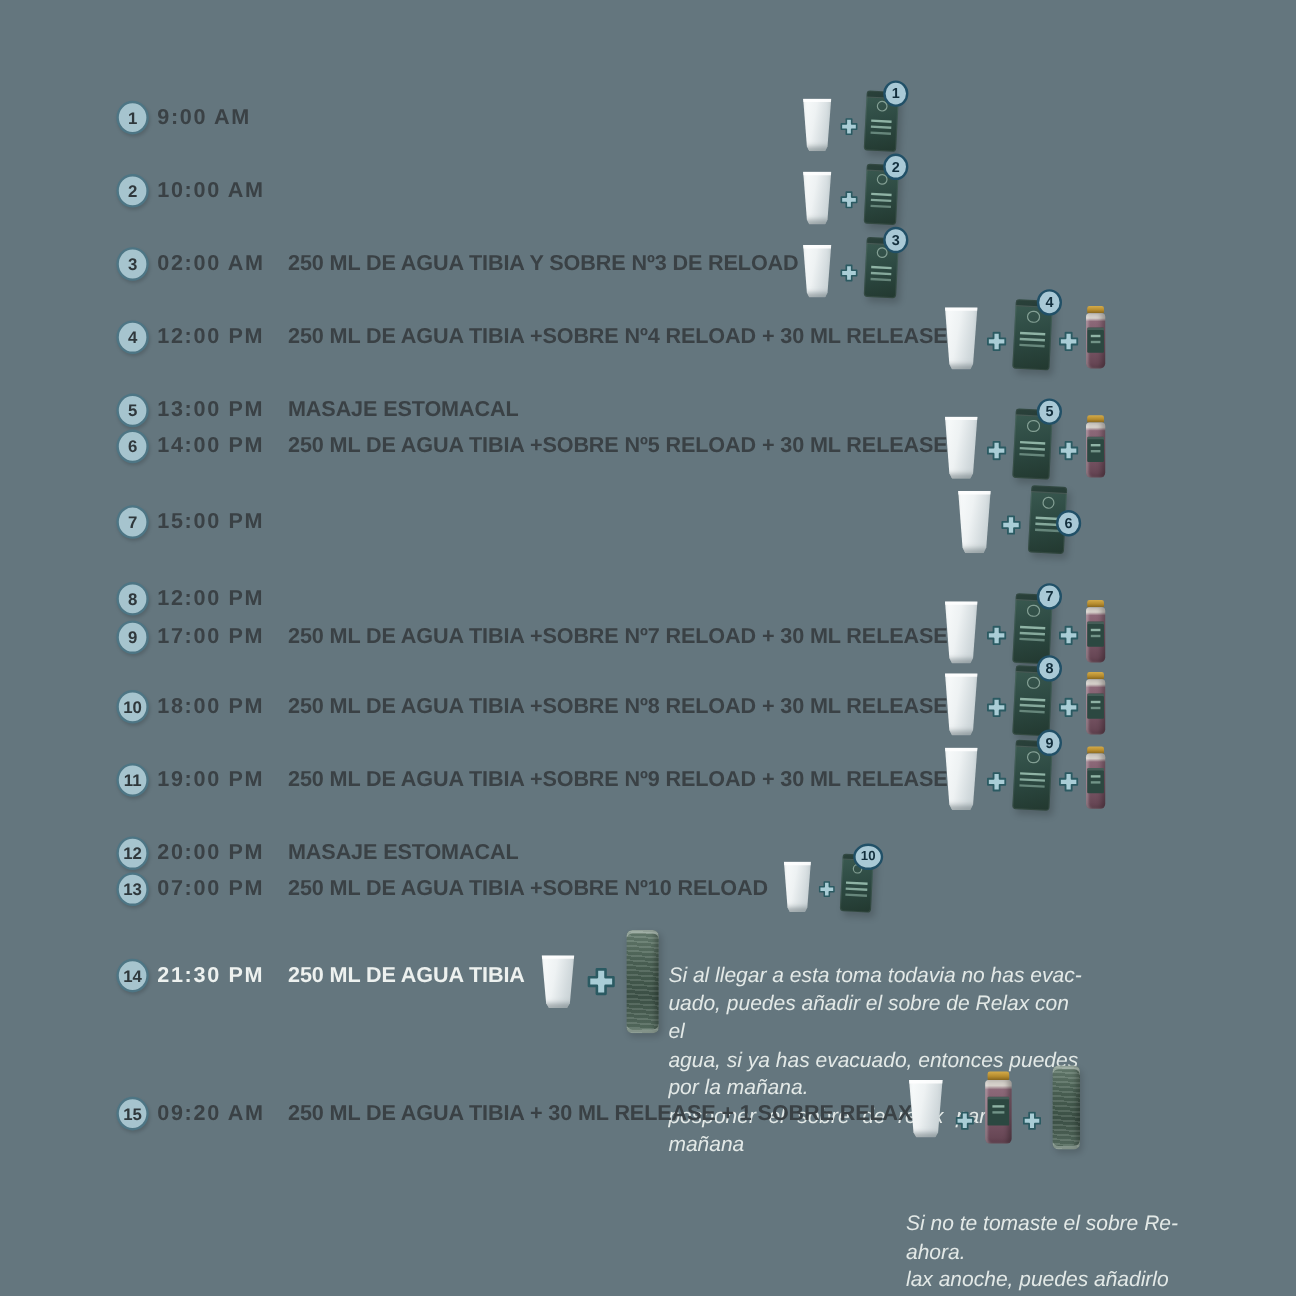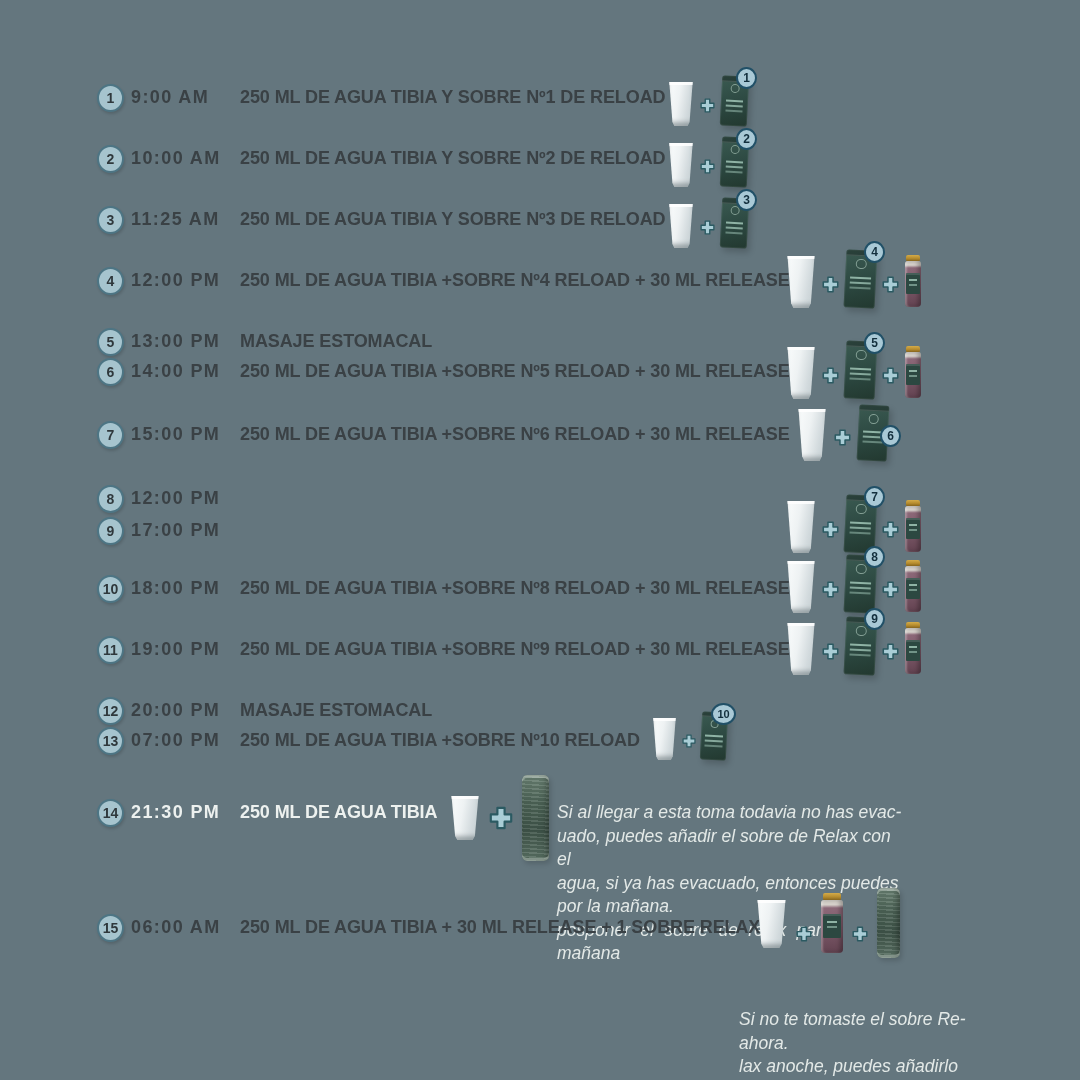--- a/index.html
+++ b/index.html
@@ -48,21 +48,21 @@
   .blabel::before{content:"";position:absolute;left:20%;right:20%;top:28%;height:2px;background:#8fb3a5;
       box-shadow:0 5px 0 0 rgba(143,179,165,.7);}
   .stick{display:inline-block;border-radius:5px;
       background:repeating-linear-gradient(4deg,rgba(255,255,255,.10) 0 1.5px,rgba(0,0,0,.06) 1.5px 4px),
                  linear-gradient(182deg,#6a8173 0%,#4c6356 32%,#3f5449 64%,#5a7164 100%);
       box-shadow:inset 0 3px 0 rgba(230,238,232,.4),inset 0 -3px 0 rgba(230,238,232,.35),
                  inset -3px 0 4px rgba(0,0,0,.25),2px 3px 5px rgba(0,0,0,.15);}
   .note{position:absolute;font-style:italic;color:#e3e9e7;font-size:17.5px;line-height:23.5px;margin-top:32px;}
   .note-line.wide{word-spacing:5.5px;}
   #note1{left:557px;top:769px;width:346px;}
-  #note2{left:739px;top:976px;width:270px;font-style:italic;}
+  #note2{left:755px;top:976px;width:270px;font-style:italic;}
 </style>
 </head>
 <body>
 
 <div id="canvas">
   <div class="note" id="note1">
       <div class="note-line">Si al llegar a esta toma todavia no has evac-</div>
       <div class="note-line">uado, puedes añadir el sobre de Relax con el</div>
       <div class="note-line">agua, si ya has evacuado, entonces puedes</div>
       <div class="note-line">por la mañana.</div>
@@ -71,21 +71,20 @@
   <div class="note" id="note2">
       <div class="note-line">Si no te tomaste el sobre Re-</div>
       <div class="note-line">ahora.</div>
       <div class="note-line">lax anoche, puedes añadirlo</div>
     </div>
 <div class="row" style="top: 82px;">
       <span class="step-badge">
         <span>1</span>
       </span>
       <span class="time">9:00 AM</span>
-      <span class="desc">250 ML DE AGUA TIBIA Y SOBRE Nº1 DE RELOAD</span>
     </div>
     <div class="icons" style="left: 668px; gap: 6px; bottom: 954px;">
       <span class="glass" style="width:26px;height:44px;margin-bottom:0px"></span>
       <span class="plusw" style="margin-bottom:13px">
       <svg width="15" height="15" viewBox="0 0 20 20">
         <path d="M7 1.5h6V7h5.5v6H13v5.5H7V13H1.5V7H7z" fill="#a9cdd6" stroke="#2b5a62" stroke-width="1.8" stroke-linejoin="round"></path>
       </svg>
       </span>
       <span class="sachetw" style="width:27px;height:50px">
         <span class="sachet-body">
@@ -95,21 +94,20 @@
         <span class="sachet-badge">
           <span>1</span>
         </span>
       </span>
     </div>
     <div class="row" style="top: 143px;">
       <span class="step-badge">
         <span>2</span>
       </span>
       <span class="time">10:00 AM</span>
-      <span class="desc">250 ML DE AGUA TIBIA Y SOBRE Nº2 DE RELOAD</span>
     </div>
     <div class="icons" style="left: 668px; gap: 6px; bottom: 893px;">
       <span class="glass" style="width:26px;height:44px;margin-bottom:0px"></span>
       <span class="plusw" style="margin-bottom:13px">
       <svg width="15" height="15" viewBox="0 0 20 20">
         <path d="M7 1.5h6V7h5.5v6H13v5.5H7V13H1.5V7H7z" fill="#a9cdd6" stroke="#2b5a62" stroke-width="1.8" stroke-linejoin="round"></path>
       </svg>
       </span>
       <span class="sachetw" style="width:27px;height:50px">
         <span class="sachet-body">
@@ -118,21 +116,21 @@
         </span>
         <span class="sachet-badge">
           <span>2</span>
         </span>
       </span>
     </div>
     <div class="row" style="top: 204px;">
       <span class="step-badge">
         <span>3</span>
       </span>
-      <span class="time">11:25 AM</span>
+      <span class="time">02:00 AM</span>
       <span class="desc">250 ML DE AGUA TIBIA Y SOBRE Nº3 DE RELOAD</span>
     </div>
     <div class="icons" style="left: 668px; gap: 6px; bottom: 832px;">
       <span class="glass" style="width:26px;height:44px;margin-bottom:0px"></span>
       <span class="plusw" style="margin-bottom:13px">
       <svg width="15" height="15" viewBox="0 0 20 20">
         <path d="M7 1.5h6V7h5.5v6H13v5.5H7V13H1.5V7H7z" fill="#a9cdd6" stroke="#2b5a62" stroke-width="1.8" stroke-linejoin="round"></path>
       </svg>
       </span>
       <span class="sachetw" style="width:27px;height:50px">
@@ -220,21 +218,20 @@
         <span class="bbody">
           <span class="blabel"></span>
         </span>
       </span>
     </div>
     <div class="row" style="top: 419px;">
       <span class="step-badge">
         <span>7</span>
       </span>
       <span class="time">15:00 PM</span>
-      <span class="desc">250 ML DE AGUA TIBIA +SOBRE Nº6 RELOAD + 30 ML RELEASE</span>
     </div>
     <div class="icons" style="left: 797px; gap: 7px; bottom: 619px;">
       <span class="glass" style="width:30px;height:52px;margin-bottom:0px"></span>
       <span class="plusw" style="margin-bottom:15px">
       <svg width="17" height="17" viewBox="0 0 20 20">
         <path d="M7 1.5h6V7h5.5v6H13v5.5H7V13H1.5V7H7z" fill="#a9cdd6" stroke="#2b5a62" stroke-width="1.8" stroke-linejoin="round"></path>
       </svg>
       </span>
       <span class="sachetw" style="width:30px;height:56px">
         <span class="sachet-body">
@@ -250,20 +247,21 @@
       <span class="step-badge">
         <span>8</span>
       </span>
       <span class="time">12:00 PM</span>
     </div>
     <div class="row" style="top: 515px;">
       <span class="step-badge">
         <span>9</span>
       </span>
       <span class="time">17:00 PM</span>
+      <span class="desc">250 ML DE AGUA TIBIA +SOBRE Nº7 RELOAD + 30 ML RELEASE</span>
     </div>
     <div class="icons" style="left: 786px; gap: 6px; bottom: 527px;">
       <span class="glass" style="width:30px;height:52px;margin-bottom:0px"></span>
       <span class="plusw" style="margin-bottom:15px">
       <svg width="17" height="17" viewBox="0 0 20 20">
         <path d="M7 1.5h6V7h5.5v6H13v5.5H7V13H1.5V7H7z" fill="#a9cdd6" stroke="#2b5a62" stroke-width="1.8" stroke-linejoin="round"></path>
       </svg>
       </span>
       <span class="sachetw" style="width:31px;height:58px">
         <span class="sachet-body">
@@ -400,21 +398,21 @@
       <svg width="24" height="24" viewBox="0 0 20 20">
         <path d="M7 1.5h6V7h5.5v6H13v5.5H7V13H1.5V7H7z" fill="#a9cdd6" stroke="#2b5a62" stroke-width="1.8" stroke-linejoin="round"></path>
       </svg>
       </span>
       <span class="stick" style="width:27px;height:86px"></span>
     </div>
     <div class="row" style="top: 912px;">
       <span class="step-badge">
         <span>15</span>
       </span>
-      <span class="time">06:00 AM</span>
+      <span class="time">09:20 AM</span>
       <span class="desc">250 ML DE AGUA TIBIA + 30 ML RELEASE + 1 SOBRE RELAX</span>
     </div>
     <div class="icons" style="left: 756px; gap: 9px; bottom: 122px;">
       <span class="glass" style="width:31px;height:48px;margin-bottom:10px"></span>
       <span class="plusw" style="margin-bottom:16px">
       <svg width="16" height="16" viewBox="0 0 20 20">
         <path d="M7 1.5h6V7h5.5v6H13v5.5H7V13H1.5V7H7z" fill="#a9cdd6" stroke="#2b5a62" stroke-width="1.8" stroke-linejoin="round"></path>
       </svg>
       </span>
       <span class="bottle" style="width:22px;height:60px;margin-bottom:5px">

